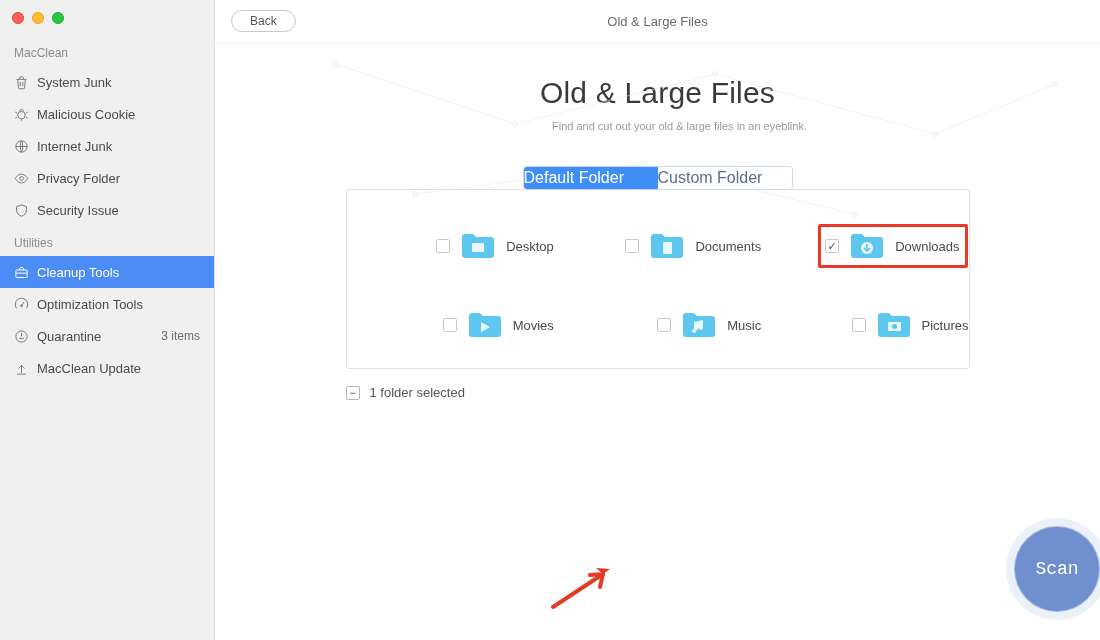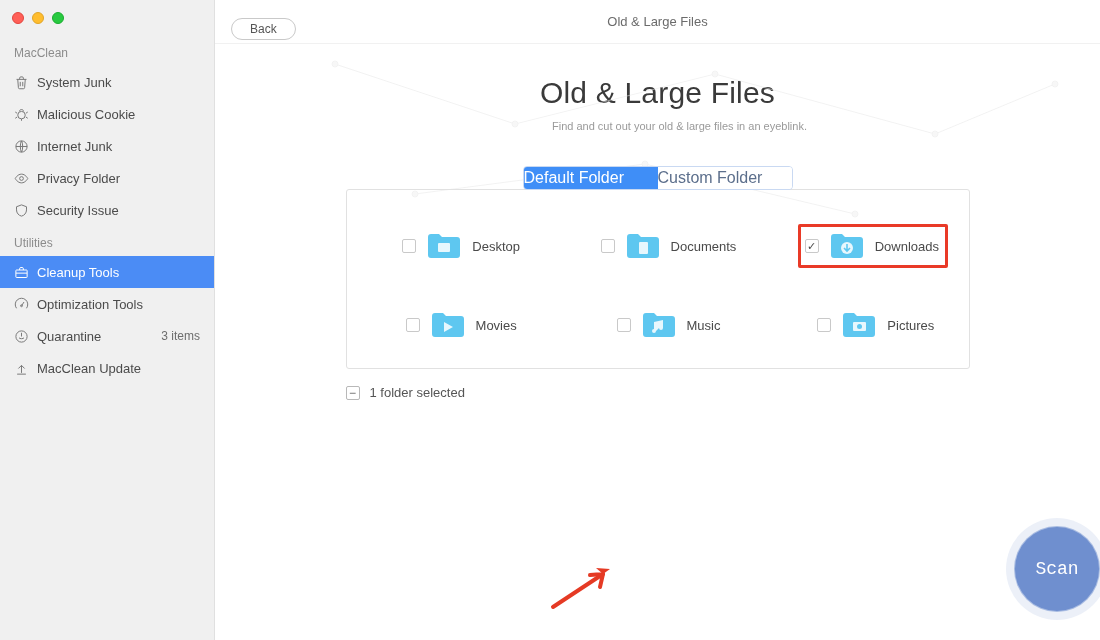--- a/index.html
+++ b/index.html
@@ -13,35 +13,35 @@
   .tl.yellow { background:#ffbd2e; border:1px solid #e0a528; }
   .tl.green { background:#28c940; border:1px solid #1aad2f; }
   .section-header { font-size:12px; color:#8c8c8c; padding:10px 14px 6px; }
   .sidebar-item { display:flex; align-items:center; gap:8px; padding:0 14px; height:32px; font-size:13px; color:#4b4b4b; cursor:pointer; }
   .sidebar-item.selected { background:#4b8cf5; color:#fff; }
   .sidebar-item .badge { margin-left:auto; font-size:12px; color:#6d6d6d; }
   .sidebar-icon { width:15px; height:15px; flex-shrink:0; }
   
   .main { flex:1; position:relative; display:flex; flex-direction:column; background:#fff; }
   .hdr { height:44px; display:flex; align-items:center; justify-content:center; position:relative; border-bottom:1px solid #f1f1f1; }
-  .back-btn { position:absolute; left:16px; top:18px; height:22px; line-height:20px; padding:0 18px; border:1px solid #c9c9c9; border-radius:11px; font-size:12px; color:#555; background:#fff; cursor:pointer; }
+  .back-btn { position:absolute; left:16px; top:10px; height:22px; line-height:20px; padding:0 18px; border:1px solid #c9c9c9; border-radius:11px; font-size:12px; color:#555; background:#fff; cursor:pointer; }
   .hdr-title { font-size:13px; color:#6b6b6b; }
   .hero { text-align:center; margin-top:32px; }
   .hero h1 { font-size:30px; font-weight:300; color:#3a3a3a; letter-spacing:0.2px; }
   .hero p { margin-top:10px; font-size:11px; color:#9a9a9a;padding-left:44px; }
   
   .netbg { position:absolute; left:0; right:0; top:44px; height:200px; pointer-events:none; opacity:0.55; }
   
   .tabs { margin:34px auto 0; width:270px; height:24px; display:flex; border:1px solid #c9d9f2; border-radius:4px; overflow:hidden; position:relative; z-index:2; }
   .tab { flex:1; text-align:left; font-size:16px; line-height:22px; color:#5c6f8c; cursor:pointer; background:#fff; }
   .tab.active { background:#3f8ef7; color:#fff; }
   
   .panel { margin:-1px auto 0; width:624px; border:1px solid #e1e1e1; border-radius:3px; padding:34px 0 28px; position:relative; z-index:1; }
   .folder-grid { display:grid; grid-template-columns:repeat(3,1fr); row-gap:42px; }
-  .folder-cell { display:flex; align-items:center; gap:10px; justify-content:center; padding-left:22px; }
+  .folder-cell { display:flex; align-items:center; gap:10px; justify-content:flex-end; padding-left:22px; }
   .chk { width:14px; height:14px; border:1px solid #c9c9c9; border-radius:2px; display:flex; align-items:center; justify-content:center; background:#fff; cursor:pointer; }
   .chk.checked::after { content:"✓"; font-size:11px; color:#4a4a4a; line-height:1; }
   .folder-ic { width:36px; height:30px; }
   .folder-label { font-size:13px; color:#4a4a4a; }
   .highlight-box { border:3px solid #e93a27; padding:4px 6px 4px 4px; margin-left:-6px; border-radius:2px; display:flex; align-items:center; gap:10px;}
   
   .selected-row { display:flex; align-items:center; gap:10px; margin:16px 0 0 40px; width:624px; }
   .deselect { width:14px; height:14px; border:1px solid #b8b8b8; border-radius:2px; display:flex; align-items:center; justify-content:center; color:#6b6b6b; font-size:12px; line-height:1; cursor:pointer;}
   .selected-text { font-size:13px; color:#555; }
   

